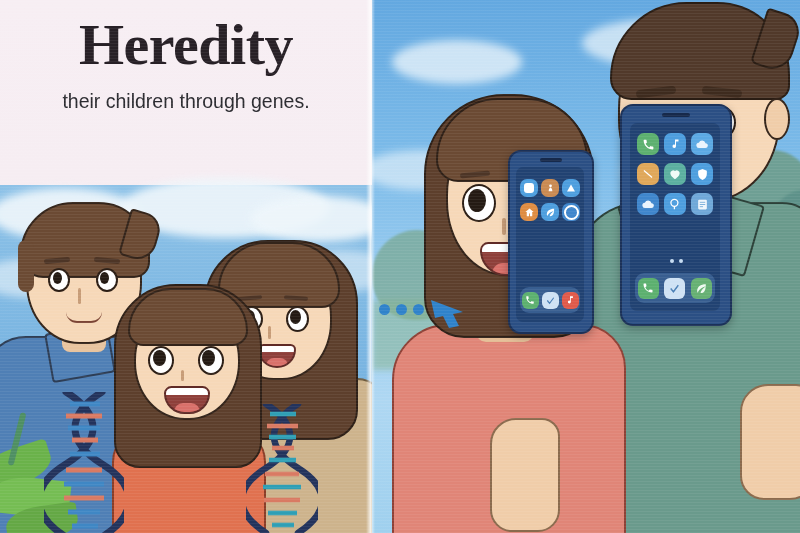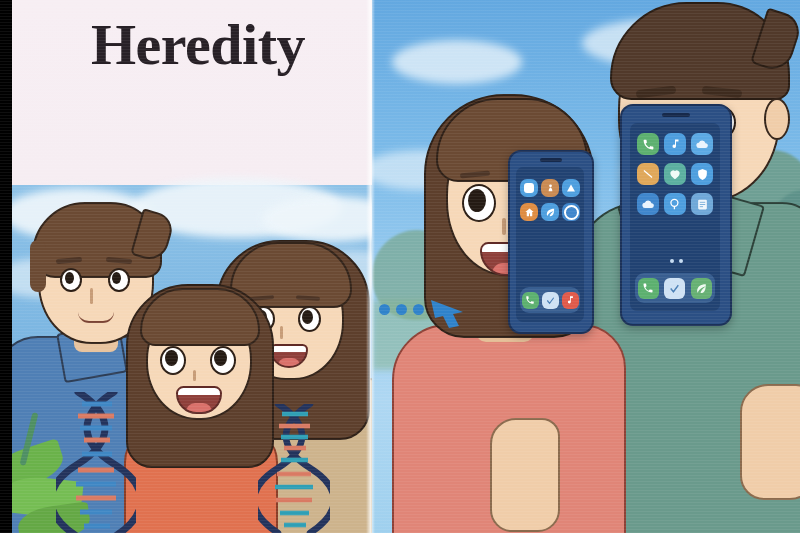--- a/index.html
+++ b/index.html
@@ -2,21 +2,21 @@
 <html><head>
 <meta charset="utf-8">
 <style>
   html,body{margin:0;padding:0;background:#000;}
   #stage{
     position:relative;width:800px;height:533px;overflow:hidden;
     font-family:"Liberation Sans",sans-serif;
   }
 
   
-  #left-panel{position:absolute;left:12px;top:0;width:407px;height:533px;overflow:hidden;
+  #left-panel{position:absolute;left:0;top:0;width:407px;height:533px;overflow:hidden;
     background:linear-gradient(180deg,#f7eef3 0%,#f6edf2 33%,#f2ecf2 44%,#cfe2f3 52%,#8fc2e8 62%,#7bb8e4 100%);}
   .sky-left{position:absolute;left:0;top:185px;width:372px;height:348px;
     background:linear-gradient(180deg,#8cc1e7 0%,#7db7e2 40%,#6aaadd 100%);}
   .cloud{position:absolute;background:#eef6fb;border-radius:50%;filter:blur(4px);opacity:.92;}
 
   
   #text-panel{position:absolute;left:0;top:0;width:372px;height:200px;z-index:30;}
   #title{position:absolute;left:0;top:16px;width:372px;text-align:center;
     font-family:"Liberation Serif",serif;font-weight:bold;font-size:58px;color:#272026;
     letter-spacing:-0.5px;line-height:1;}
@@ -171,20 +171,21 @@
       <line x1="19" y1="70" x2="53" y2="70" stroke="#d97a63" stroke-width="4.6"></line>
       <line x1="17" y1="83" x2="55" y2="83" stroke="#2f9fb5" stroke-width="4.6"></line>
       <line x1="18" y1="96" x2="54" y2="96" stroke="#d97a63" stroke-width="4.6"></line>
       <line x1="22" y1="109" x2="51" y2="109" stroke="#2f9fb5" stroke-width="4.6"></line>
       <line x1="26" y1="121" x2="48" y2="121" stroke="#2f9fb5" stroke-width="4.6"></line>
     </svg>
 
     <div id="text-panel">
       <div id="title">Heredity</div>
       <div id="subtitle">
+        <div>their children through genes.</div>
       </div>
     </div>
   </div>
 
   <div id="divider"></div>
 
   <div id="right-panel">
 
     <div class="cloud" style="left:20px;top:40px;width:130px;height:44px;opacity:.75;"></div>
     <div class="cloud" style="left:210px;top:18px;width:170px;height:50px;opacity:.7;"></div>

